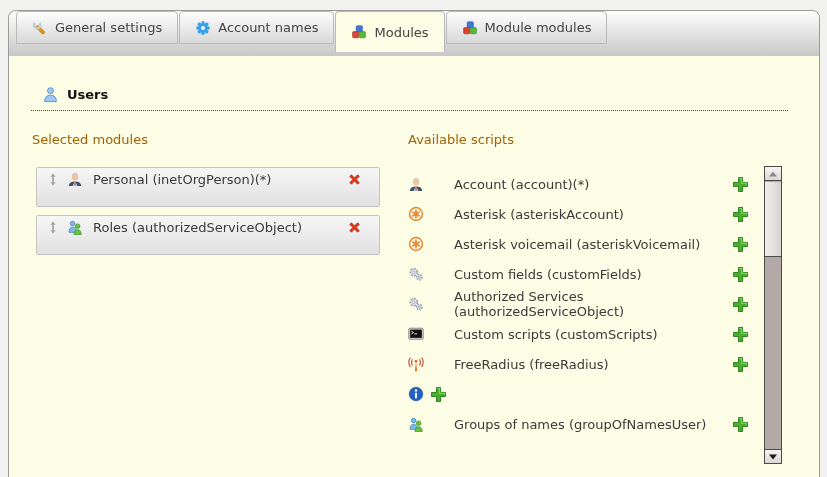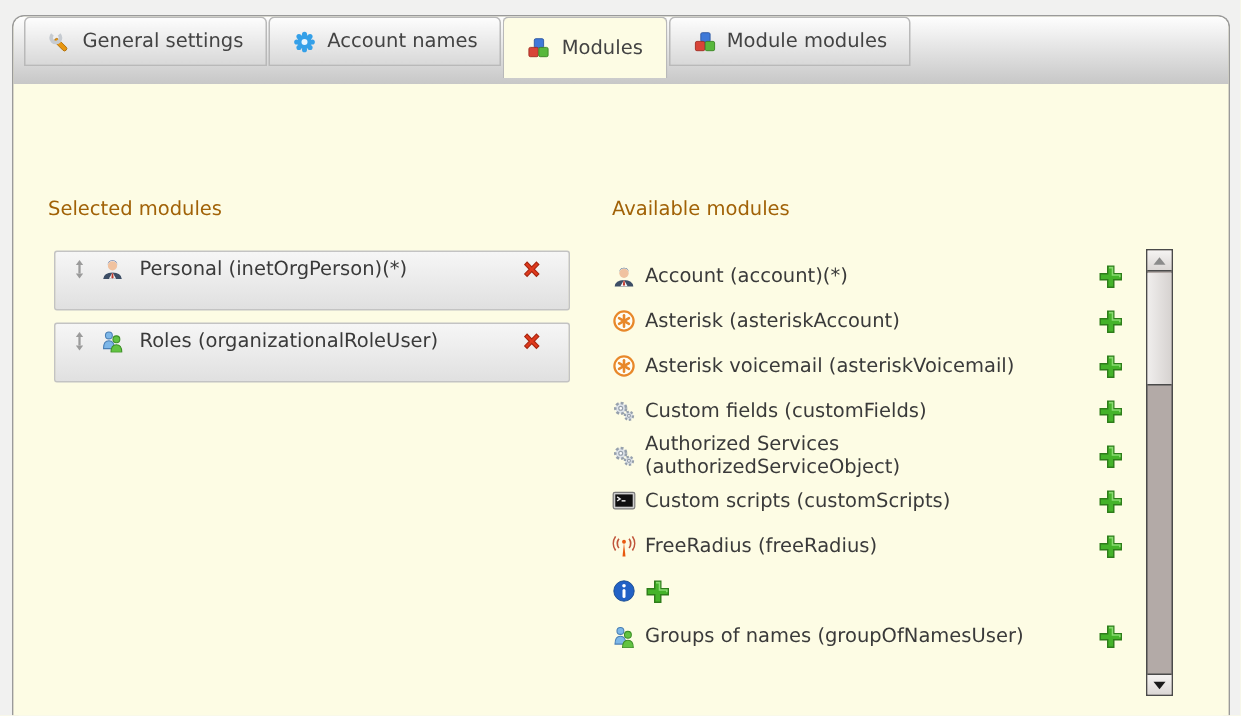--- a/index.html
+++ b/index.html
@@ -65,21 +65,21 @@
     height:40px; margin-bottom:8px;
     padding:0 16px 16px 10px;
     background:linear-gradient(#f6f6f6,#e0e0e0);
     border:1px solid #c3c3c3; border-radius:2px;
     gap:8px;
   }
   .sel-row .mod-label { margin-left:2px; color:#3a3a3a; flex:1 1 auto; }
 
   .avail-list { margin-top:21px; width:341px; }
   .avail-row { display:flex; align-items:center; height:30px; gap:6px; }
-  .avail-row .mod-label { flex:1 1 auto; color:#3a3a3a; }
+  .avail-row .mod-label { flex:1 1 auto; color:#3a3a3a;margin-left:24px; }
 
   .scrollbar {
     position:absolute; left:755px; top:110px; width:18px; height:298px;
     border:1px solid #4a4a4a; background:#b3aaa7;
   }
   .sb-btn {
     position:absolute; left:0; width:100%; height:14px;
     background:linear-gradient(#f5f3f2,#dbd7d5);
     cursor:pointer;
   }
@@ -143,20 +143,31 @@
           <svg viewBox="0 0 16 16">
             <rect x="5.2" y="1.8" width="6.2" height="6.2" rx="1" fill="#3f79d8" stroke="#2c56a0" stroke-width="0.6"></rect>
             <rect x="1.6" y="7.6" width="6.2" height="6.2" rx="1" fill="#d84438" stroke="#a02c22" stroke-width="0.6"></rect>
             <rect x="8.2" y="7.6" width="6.2" height="6.2" rx="1" fill="#58b83c" stroke="#3a8424" stroke-width="0.6"></rect>
           </svg>
         </span>
         <span>Module modules</span>
       </div>
     </div>
   <div class="content">
+    <div class="users-header">
+      <span class="icon big" id="users-icon">
+          <svg viewBox="0 0 17 17">
+            <g fill="#9cc7f0" stroke="#5a92c8" stroke-width="0.9">
+              <circle cx="8.5" cy="4.7" r="3"></circle>
+              <path d="M2.6 15.6 q0-6.4 5.9-6.4 t5.9 6.4 z"></path>
+            </g>
+          </svg>
+        </span>
+      <span class="title">Users</span>
+    </div>
 
     <div class="col col-left">
       <div class="col-heading">Selected modules</div>
       <div class="sel-list">
           <div class="sel-row">
             <span class="icon drag">
               <svg viewBox="0 0 12 16">
                 <path d="M6 1.5 L8.6 5 H3.4 z" fill="#9b9b9b"></path>
                 <rect x="5.2" y="5" width="1.6" height="6" fill="#9b9b9b"></rect>
                 <path d="M6 14.5 L8.6 11 H3.4 z" fill="#9b9b9b"></path>
@@ -191,32 +202,32 @@
                 <g fill="#7db7e8" stroke="#4a7fb5" stroke-width="0.7">
                   <circle cx="5.6" cy="4.6" r="2.3"></circle>
                   <path d="M2 13.4 q0-5.2 3.6-5.2 t3.6 5.2 z"></path>
                 </g>
                 <g fill="#62c342" stroke="#3d8f27" stroke-width="0.7">
                   <circle cx="10.6" cy="7.2" r="2.3"></circle>
                   <path d="M7 15.8 q0-5 3.6-5 t3.6 5 z"></path>
                 </g>
               </svg>
             </span>
-            <span class="mod-label">Roles (organizationalRoleUser)</span>
+            <span class="mod-label">Roles (authorizedServiceObject)</span>
             <span class="icon del">
               <svg viewBox="0 0 18 18">
                 <path d="M4 5.7 L5.7 4 L9 7.3 L12.3 4 L14 5.7 L10.7 9 L14 12.3 L12.3 14 L9 10.7 L5.7 14 L4 12.3 L7.3 9 z" fill="#e0391c" stroke="#a8260f" stroke-width="0.8"></path>
               </svg>
             </span>
           </div>
         </div>
     </div>
 
     <div class="col col-right">
-      <div class="col-heading">Available modules</div>
+      <div class="col-heading">Available scripts</div>
       <div class="avail-list">
           <div class="avail-row">
             <span class="icon">
               <svg viewBox="0 0 16 16">
                 <path d="M1.8 15 q0.4-4.4 6.2-4.4 t6.2 4.4 z" fill="#3d4e66"></path>
                 <path d="M8 10.6 l-2.4 4.2 h4.8 z" fill="#f5f5f5"></path>
                 <path d="M7.6 11.2 h0.8 l0.3 2.6 -0.7 1.1 -0.7 -1.1 z" fill="#c23b2e"></path>
                 <circle cx="8" cy="6.2" r="3.1" fill="#f0c2a0"></circle>
                 <path d="M4.8 6 a3.2 3.2 0 0 1 6.4 0 q0-2.6 -1.6-3.2 a4.6 4.6 0 0 0 -3.2 0 q-1.6 0.6 -1.6 3.2 z" fill="#35508c"></path>
               </svg>

